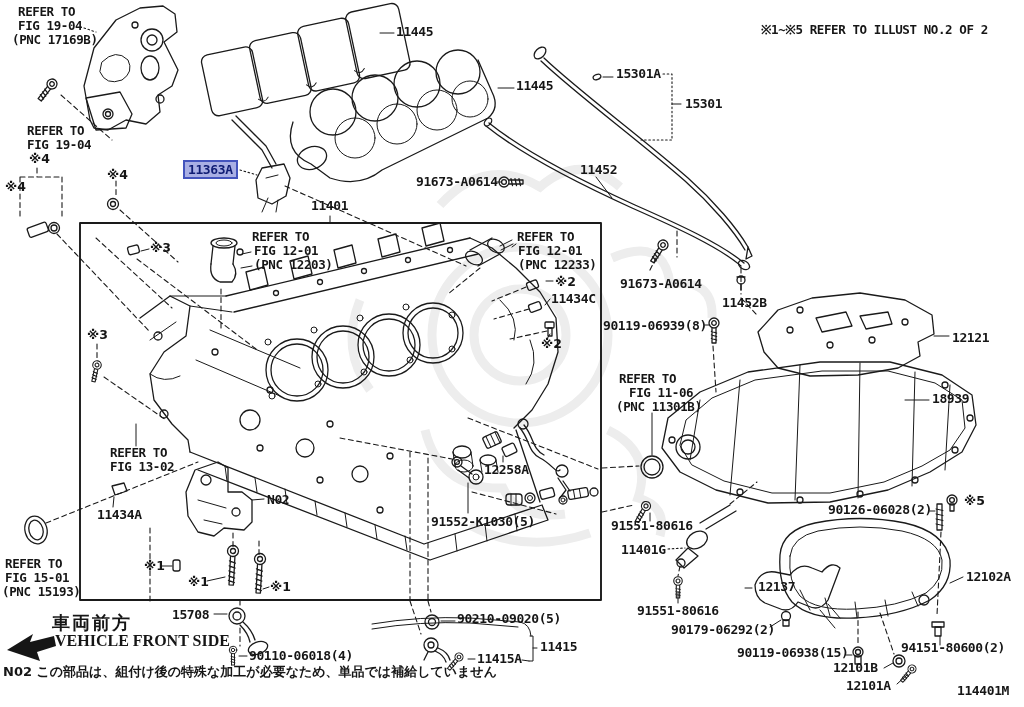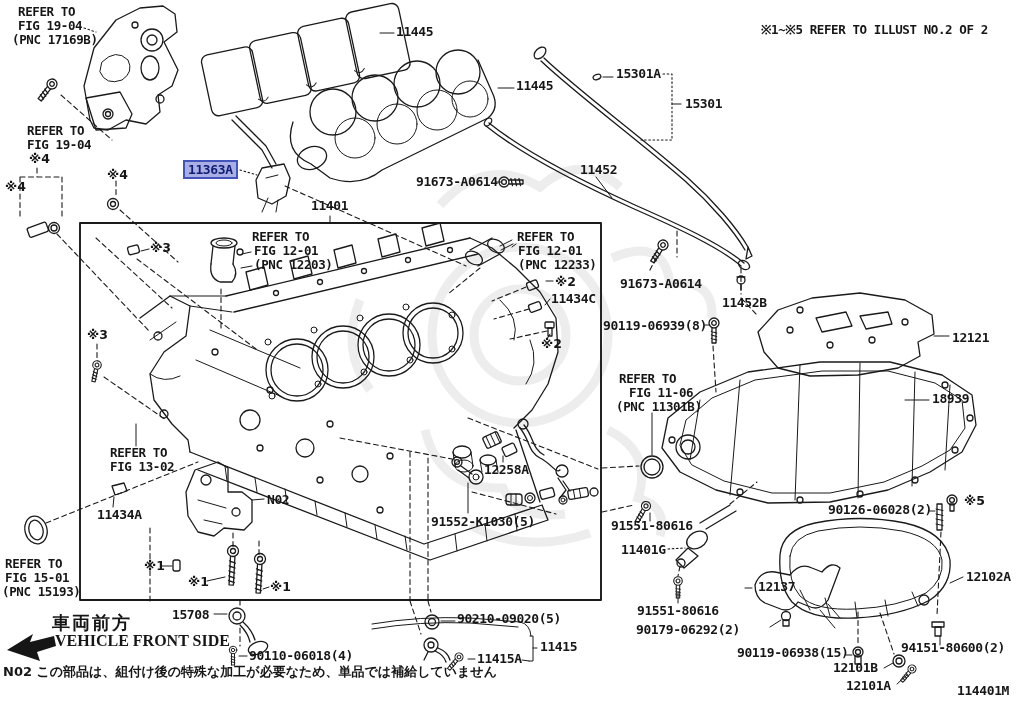--- a/index.html
+++ b/index.html
@@ -468,21 +468,21 @@
       <span class="lab k-part" style="left: 249px; top: 649px;">90110-06018(4)</span>
       <span class="lab k-part" style="left: 484px; top: 463px;">12258A</span>
       <span class="lab k-part" style="left: 431px; top: 515px;">91552-K1030(5)</span>
       <span class="lab k-part" style="left: 457px; top: 612px;">90210-09020(5)</span>
       <span class="lab k-part" style="left: 477px; top: 652px;">11415A</span>
       <span class="lab k-part" style="left: 540px; top: 640px;">11415</span>
       <span class="lab k-part" style="left: 611px; top: 519px;">91551-80616</span>
       <span class="lab k-part" style="left: 621px; top: 543px;">11401G</span>
       <span class="lab k-part" style="left: 723px; top: 580px; margin-left: 35px;">12137</span>
       <span class="lab k-part" style="left: 637px; top: 604px;">91551-80616</span>
-      <span class="lab k-part" style="left: 636px; top: 623px;">90179-06292(2)</span>
+      <span class="lab k-part" style="left: 671px; top: 623px;">90179-06292(2)</span>
       <span class="lab k-part" style="left: 737px; top: 646px;">90119-06938(15)</span>
       <span class="lab k-part" style="left: 833px; top: 661px;">12101B</span>
       <span class="lab k-part" style="left: 846px; top: 679px;">12101A</span>
       <span class="lab k-part" style="left: 828px; top: 503px;">90126-06028(2)</span>
       <span class="lab k-mk" style="left: 964px; top: 494px;">※5</span>
       <span class="lab k-part" style="left: 966px; top: 570px;">12102A</span>
       <span class="lab k-part" style="left: 901px; top: 641px;">94151-80600(2)</span>
       <span class="lab k-code" style="left: 957px; top: 684px;">114401M</span>
       <span class="lab k-njp" style="left: 3px; top: 665px;">N02 この部品は、組付け後の特殊な加工が必要なため、単品では補給していません</span>
     </div>

